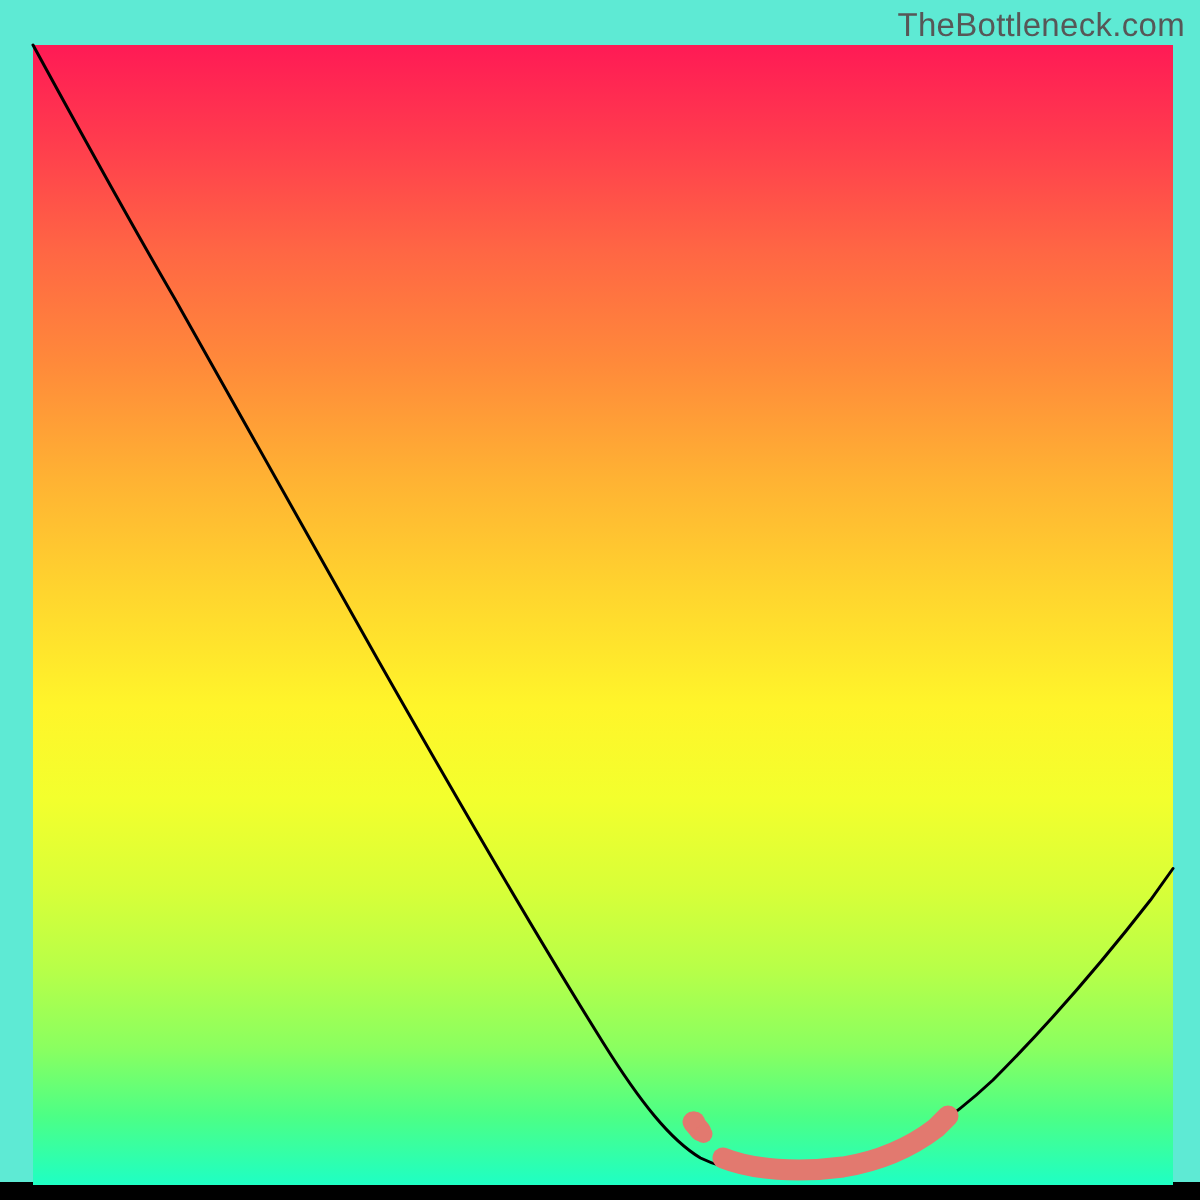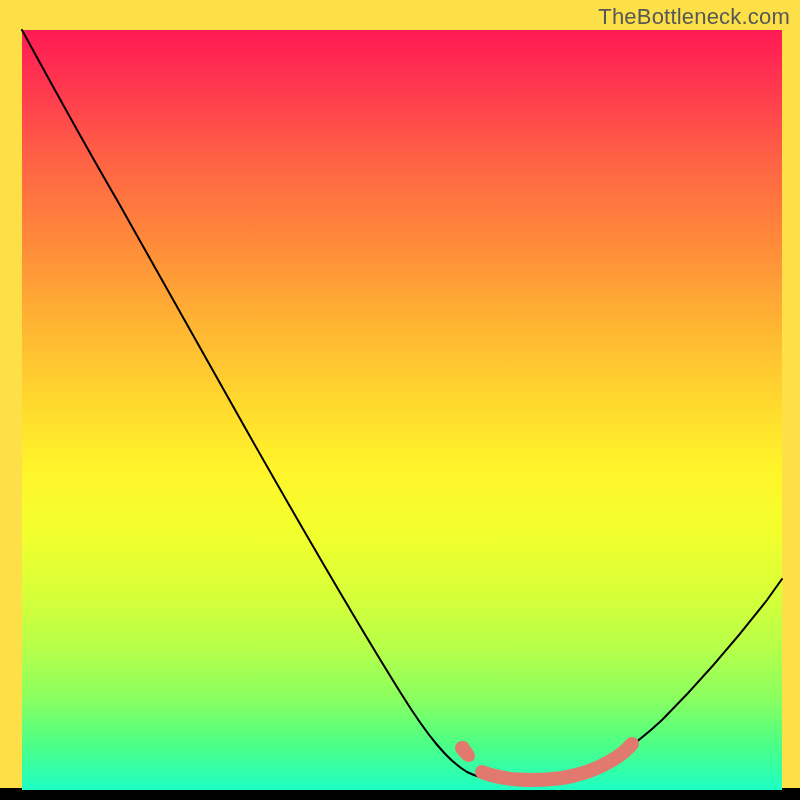--- a/index.html
+++ b/index.html
@@ -1,21 +1,21 @@
 <!DOCTYPE html>
 <html><head>
 <meta charset="utf-8">
 <style>
   * { margin: 0; padding: 0; box-sizing: border-box; }
   html, body { width: 800px; height: 800px; overflow: hidden; background: #000; }
   .canvas {
     position: relative;
     width: 800px;
     height: 788px;
-    background: #fde047;
+    background: #5eead4;
   }
   .watermark {
     position: absolute;
     top: 4px;
     right: 10px;
     font-family: Arial, Helvetica, sans-serif;
     font-size: 22px;
     font-weight: 400;
     color: #575757;
     letter-spacing: 0.2px;

